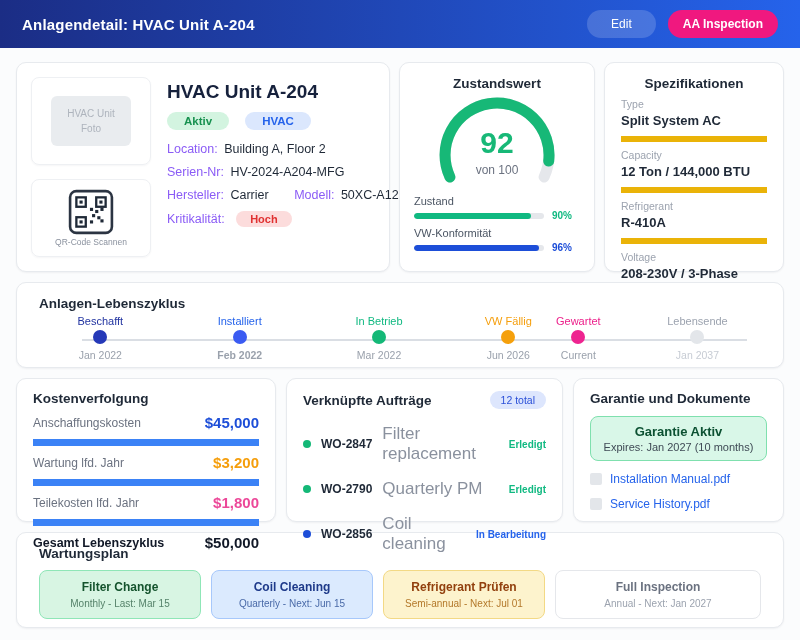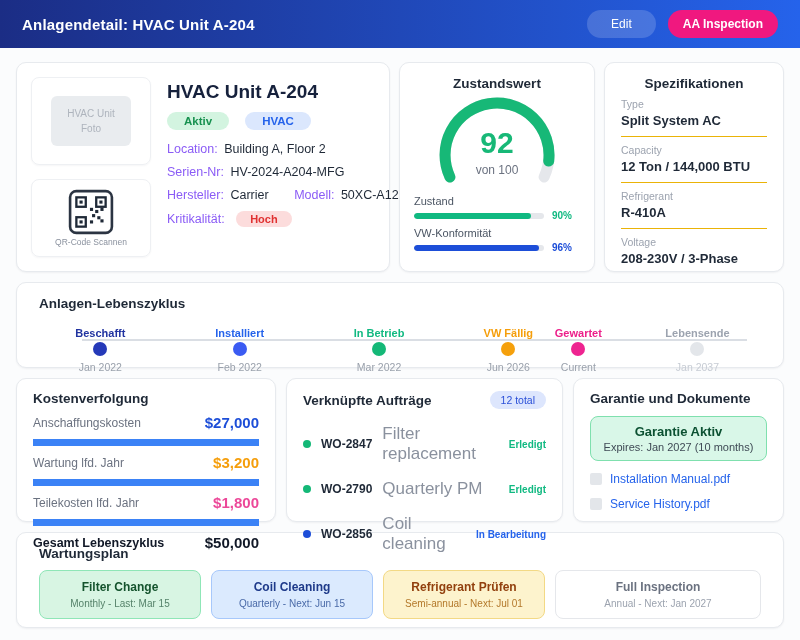--- a/index.html
+++ b/index.html
@@ -44,32 +44,32 @@
   .gauge-score { position:absolute; top:33px; left:0; right:0; text-align:center; font-size:30px; font-weight:bold; }
   .gauge-of { position:absolute; top:70px; left:0; right:0; text-align:center; font-size:12px; color:#6b7280; }
   .bar-block { margin-top:2px; }
   .bar-label { font-size:11px; color:#4b5563; margin-bottom:3px; }
   .bar-line { display:flex; align-items:center; gap:8px; margin-bottom:6px; }
   .bar-track { flex:1; height:6px; background:#e5e7eb; border-radius:3px; overflow:hidden; }
   .bar-fill { height:100%; border-radius:3px; }
   .bar-pct { font-size:10px; font-weight:bold; width:28px; }
 
   .spec-card { padding:13px 16px; }
-  .spec-item { padding:7px 0 8px; border-bottom:1px solid #eab308; }
+  .spec-item { padding:7px 0 8px; border-bottom:6px solid #eab308; }
   .spec-item:last-child { border-bottom:none; }
   .spec-label { font-size:10.5px; color:#9ca3af; margin-bottom:3px; }
   .spec-value { font-size:13px; font-weight:bold; color:#1f2937; }
 
   
   .lifecycle { margin-top:10px; height:86px; padding:13px 22px; }
   .lc-title { font-size:13.5px; font-weight:bold; color:#1f2937; }
   .timeline { position:relative; height:48px; margin-top:4px; }
   .tl-line { position:absolute; left:6%; right:2%; top:24px; height:2px; background:#dadee4; }
   .milestone { position:absolute; top:0; transform:translateX(-50%); text-align:center; width:90px; }
-  .ms-label { font-size:11px; font-weight:bold; margin-bottom:3px;margin-top:12px; }
+  .ms-label { font-size:11px; font-weight:normal; margin-bottom:3px; }
   .ms-dot { width:14px; height:14px; border-radius:50%; margin:0 auto; position:relative; }
   .ms-date { font-size:10.5px; margin-top:5px; }
   .m0{left:8.5%} .m1{left:27.8%} .m2{left:47.1%} .m3{left:65%} .m4{left:74.7%} .m5{left:91.2%}
 
   
   .row3 { display:grid; grid-template-columns:260px 277px 1fr; gap:10px; margin-top:10px; }
   .row3 .card { height:144px; }
   .cost-card { padding:12px 16px; }
   .sec-title { font-size:13.5px; font-weight:bold; color:#1f2937; }
   .cost-row { display:flex; justify-content:space-between; align-items:center; padding:8px 0; border-bottom:7px solid #3b82f6; }
@@ -227,21 +227,21 @@
       <div class="tl-line"></div>
 
       <div class="milestone m0">
         <div class="ms-label" style="color: rgb(33, 51, 160);">Beschafft</div>
         <div class="ms-dot" style="background: rgb(37, 57, 184);"></div>
         <div class="ms-date" style="color: rgb(154, 161, 172);">Jan 2022</div>
       </div>
       <div class="milestone m1">
         <div class="ms-label" style="color: rgb(37, 99, 235);">Installiert</div>
         <div class="ms-dot" style="background: rgb(59, 91, 242);"></div>
-        <div class="ms-date" style="color: rgb(154, 161, 172);">Feb 2022</div>
+        <div class="ms-date" style="color: rgb(154, 161, 172); font-weight: bold;">Feb 2022</div>
       </div>
       <div class="milestone m2">
         <div class="ms-label" style="color: rgb(16, 185, 129);">In Betrieb</div>
         <div class="ms-dot" style="background: rgb(20, 184, 119);"></div>
         <div class="ms-date" style="color: rgb(154, 161, 172);">Mar 2022</div>
       </div>
       <div class="milestone m3">
         <div class="ms-label" style="color: rgb(245, 158, 11);">VW Fällig</div>
         <div class="ms-dot" style="background: rgb(245, 160, 12);"></div>
         <div class="ms-date" style="color: rgb(154, 161, 172);">Jun 2026</div>
@@ -258,21 +258,21 @@
       </div>
     </div>
   </div>
 
   <div class="row3">
 
     <div class="card cost-card">
       <div class="sec-title">Kostenverfolgung</div>
       <div class="cost-row">
         <span class="cost-label">Anschaffungskosten</span>
-        <span class="cost-value" style="color: rgb(29, 78, 216);">$27,000</span>
+        <span class="cost-value" style="color: rgb(29, 78, 216);">$45,000</span>
       </div>
       <div class="cost-row">
         <span class="cost-label">Wartung lfd. Jahr</span>
         <span class="cost-value" style="color: rgb(245, 158, 11);">$3,200</span>
       </div>
       <div class="cost-row">
         <span class="cost-label">Teilekosten lfd. Jahr</span>
         <span class="cost-value" style="color: rgb(236, 72, 153);">$1,800</span>
       </div>
       <div class="cost-row total">

